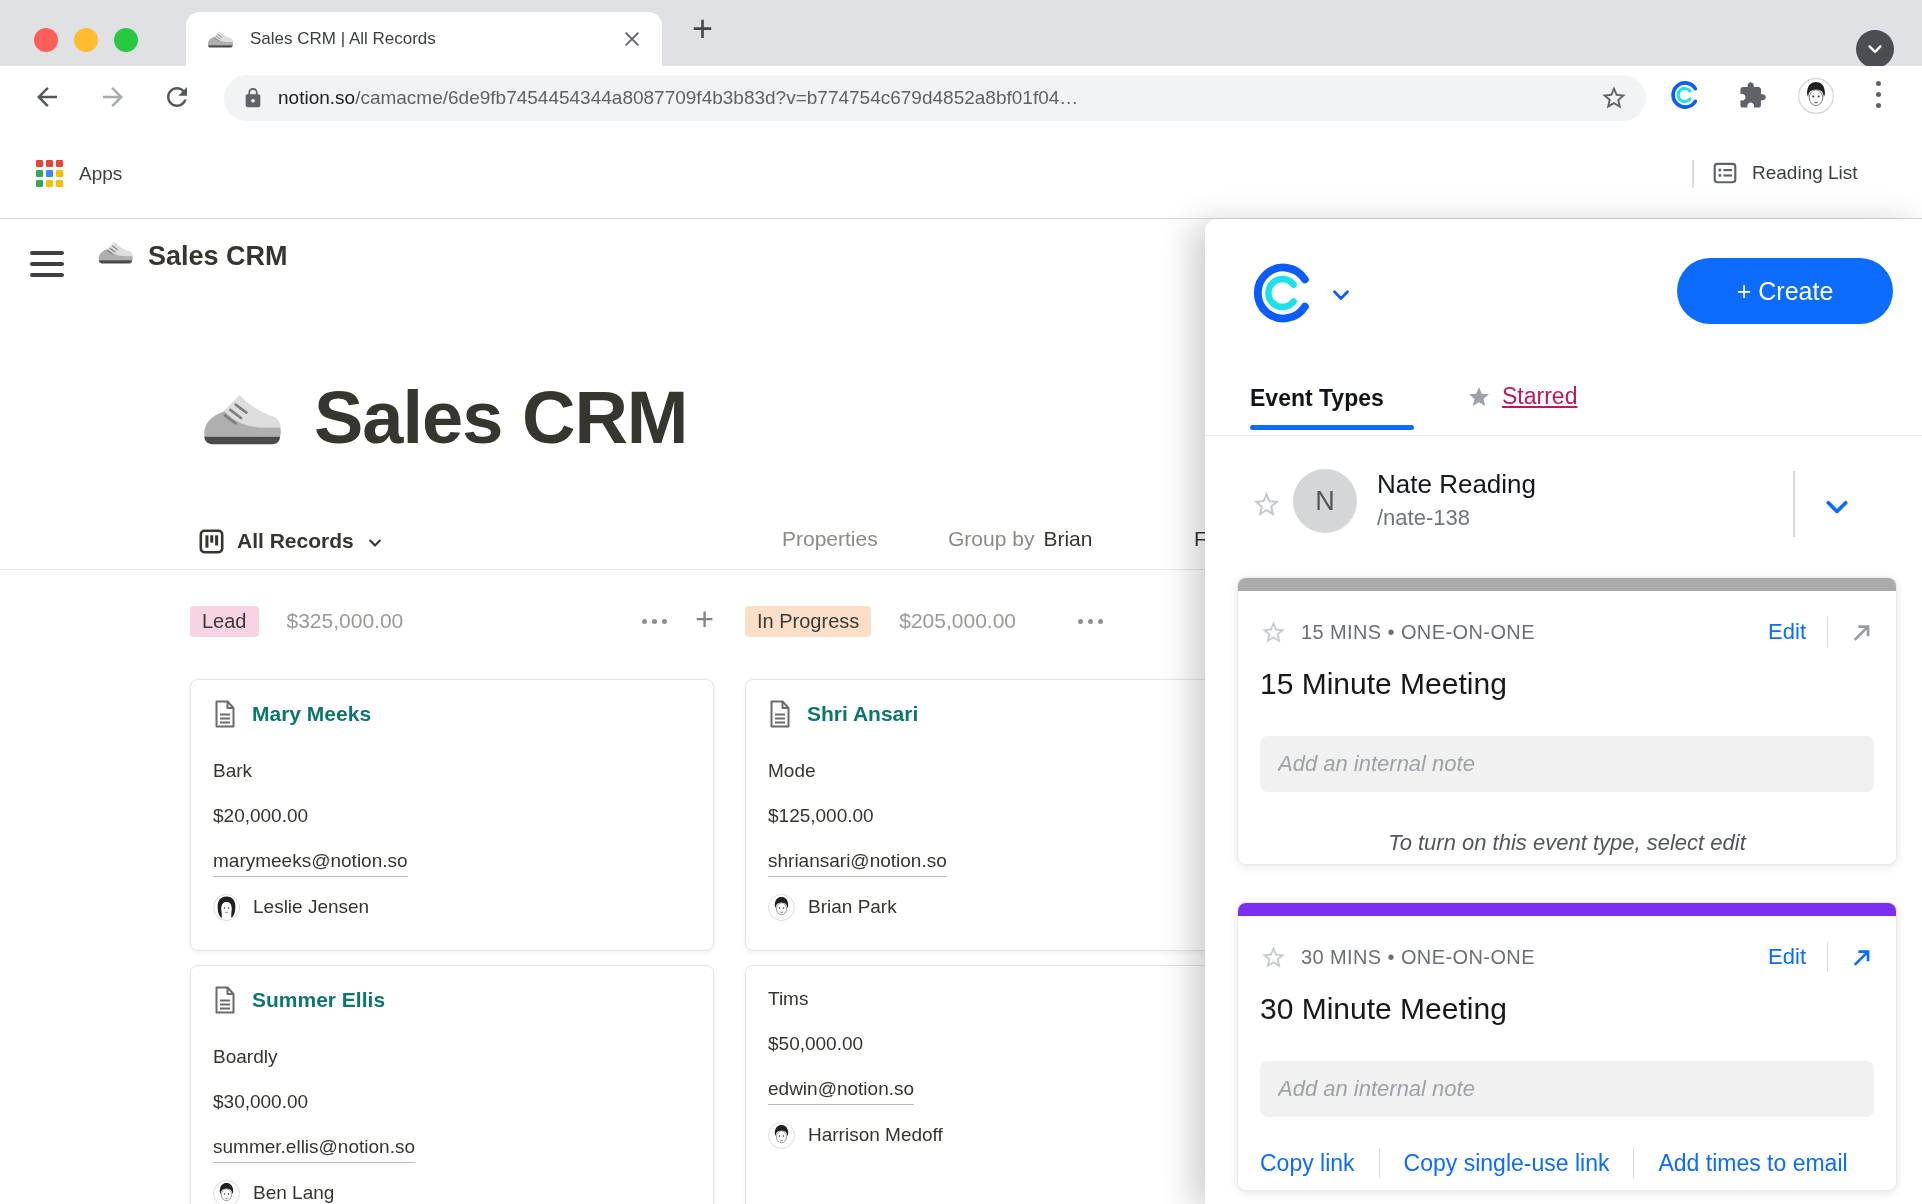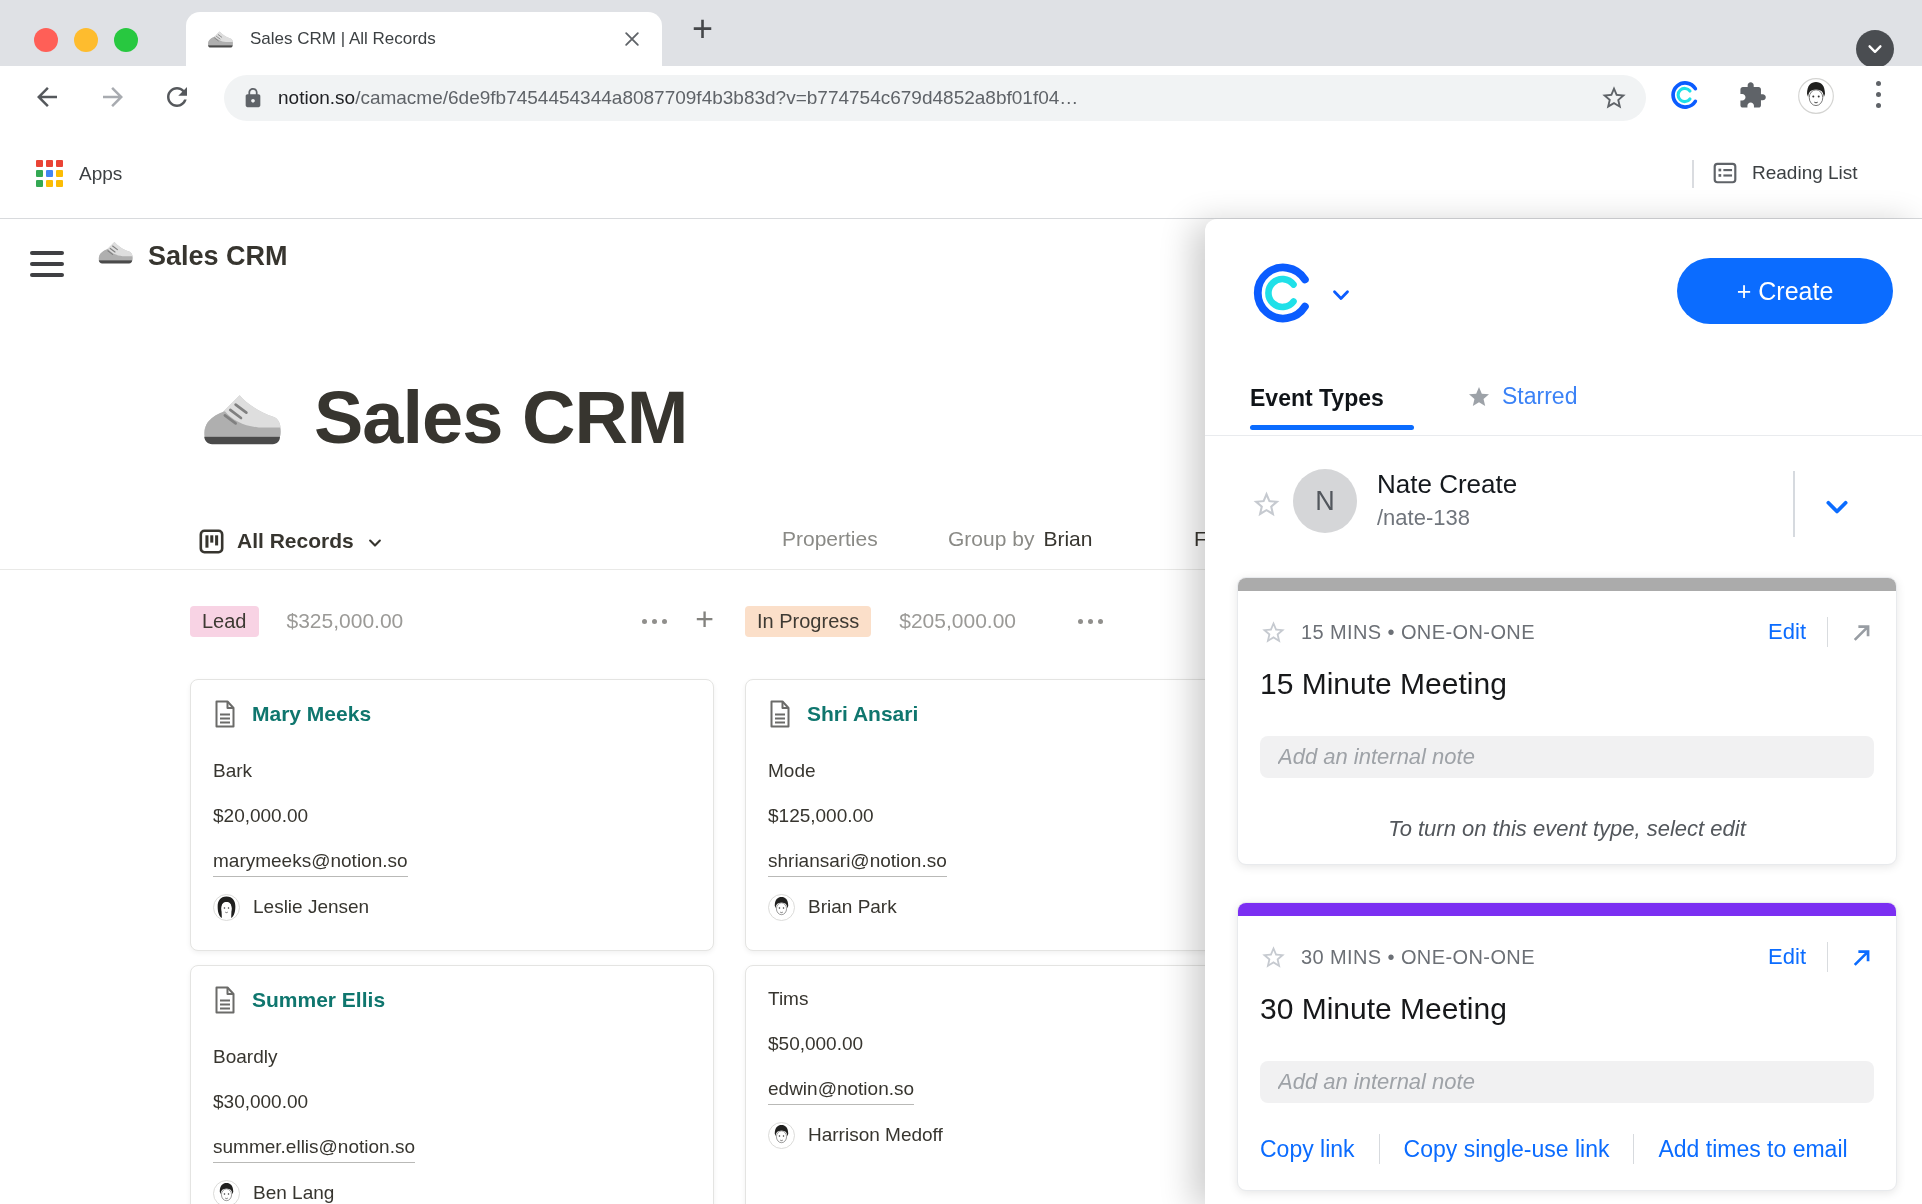--- a/index.html
+++ b/index.html
@@ -92,21 +92,21 @@
   
   .cal{position:absolute;left:1205px;top:219px;width:717px;height:985px;background:#fff;
        border-top-left-radius:12px;box-shadow:-12px 4px 34px rgba(0,0,0,.20);}
   .cal-logo{position:absolute;left:42px;top:38px;width:72px;height:72px;}
   .cal-logo-chev{position:absolute;left:124px;top:64px;width:24px;height:24px;color:#0B5CFF;}
   .create-btn{position:absolute;left:472px;top:39px;width:216px;height:66px;border-radius:33px;
        color:#fff;font-size:25px;display:flex;align-items:center;justify-content:center;}
   .cal-tab-active{position:absolute;left:45px;top:166px;font-size:23px;font-weight:bold;color:#101418;}
   .cal-underline{position:absolute;left:45px;top:206px;width:164px;height:5px;border-radius:3px;}
   .cal-starred{position:absolute;left:262px;top:164px;display:flex;align-items:center;gap:11px;
-       font-size:23px;color:#3b82f6;}
+       font-size:23px;color:#be185d;text-decoration:underline;}
   .cal-starred svg{width:24px;height:24px;color:#9DA2A8;}
   .cal-tabdiv{position:absolute;left:0;top:216px;width:717px;height:1px;background:#E9EBEE;}
 
   .userrow{position:absolute;left:0;top:230px;width:717px;height:110px;}
   .u-star{position:absolute;left:46px;top:40px;width:31px;height:31px;color:#C6CAD0;}
   .u-ava{position:absolute;left:88px;top:20px;width:64px;height:64px;border-radius:50%;background:#D5D6D8;
        display:flex;align-items:center;justify-content:center;font-size:27px;color:#52575D;}
   .u-name{position:absolute;left:172px;top:20px;font-size:26px;color:#14181D;}
   .u-slug{position:absolute;left:172px;top:56px;font-size:22px;color:#70757C;}
   .u-vdiv{position:absolute;left:588px;top:22px;width:2px;height:66px;background:#D6DADF;}
@@ -118,21 +118,21 @@
   .strip{width:100%;height:13px;}
   .e-body{padding:0 22px;}
   .e-meta{display:flex;align-items:center;margin-top:26px;}
   .e-star{width:27px;height:27px;color:#C6CAD0;flex:0 0 auto;margin-right:14px;}
   .e-meta-text{font-size:20px;color:#6C7076;letter-spacing:.4px;}
   .e-edit{margin-left:auto;font-size:22px;}
   .e-sep{width:1px;height:30px;background:#D9DCDF;margin:0 21px;}
   .e-ne{width:25px;height:25px;}
   .e-ne.gray{color:#989DA3;} 
   .e-title{margin-top:18px;font-size:30px;color:#17181A;line-height:38px;}
-  .e-note{margin-top:33px;width:100%;height:42px;background:#F1F1F2;border:none;border-radius:8px;
+  .e-note{margin-top:33px;width:100%;height:56px;background:#F1F1F2;border:none;border-radius:8px;
        padding:0 18px;font-size:22px;color:#333;outline:none;}
   .e-note::placeholder{font-style:italic;color:#9EA2A7;}
   .e-hint{margin-top:38px;text-align:center;font-style:italic;font-size:22px;color:#53575C;}
   .e-links{margin-top:31px;display:flex;align-items:center;}
   .e-link{font-size:23px;white-space:nowrap;}
   .l-sep{width:1px;height:30px;background:#D7DADE;margin:0 24px;}
 
   .blue{color:#0B6CFF;}
   svg{display:block;}
 </style>
@@ -446,21 +446,21 @@
         </svg>
       <span>Starred</span>
     </div>
     <div class="cal-tabdiv"></div>
 
     <div class="userrow">
       <svg class="u-star" viewBox="0 0 24 24">
           <use href="#g-star-o"></use>
         </svg>
       <div class="u-ava">N</div>
-      <div class="u-name">Nate Create</div>
+      <div class="u-name">Nate Reading</div>
       <div class="u-slug">/nate-138</div>
       <div class="u-vdiv"></div>
       <svg class="u-chev" viewBox="0 0 24 24">
           <use href="#g-chev"></use>
         </svg>
     </div>
 
     <div class="ecard ecard1">
       <div class="strip" style="background: rgb(171, 171, 171);"></div>
       <div class="e-body">

